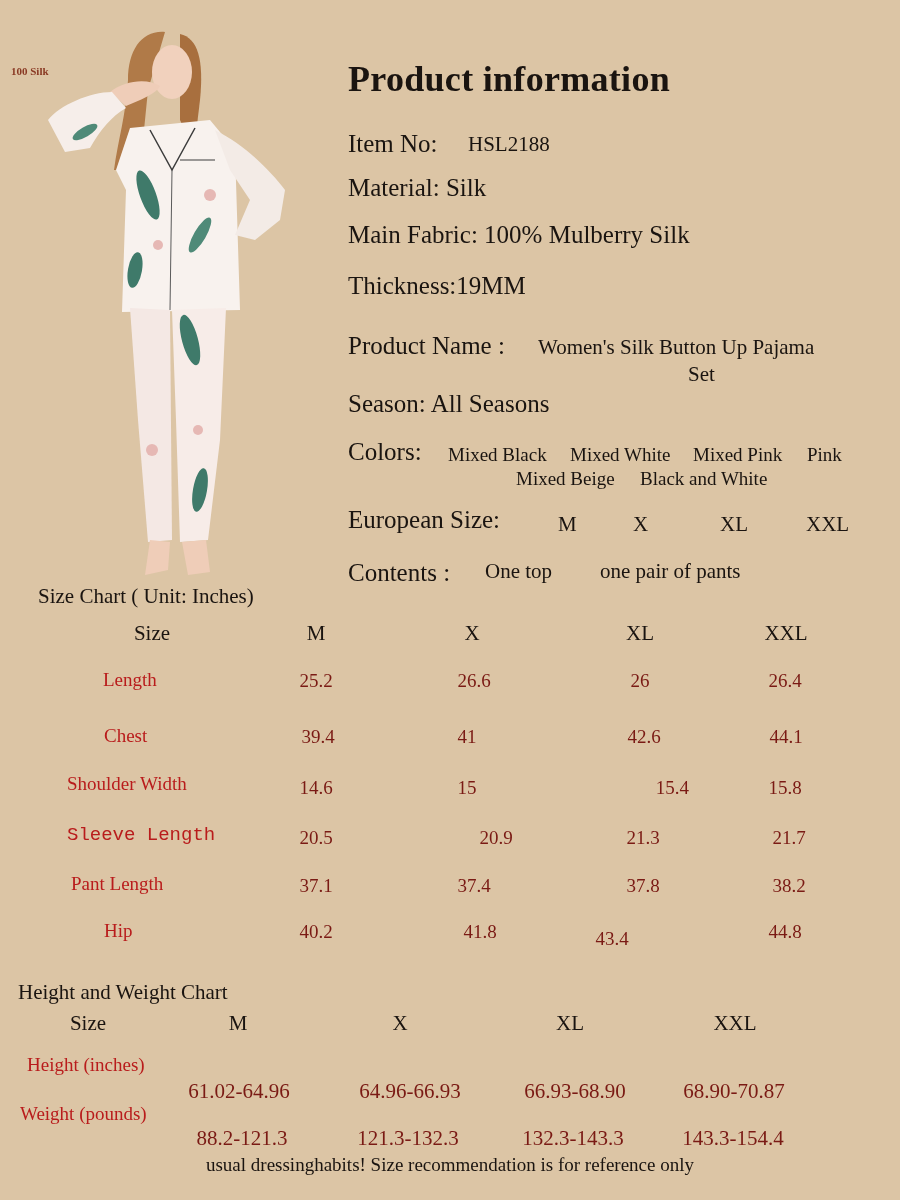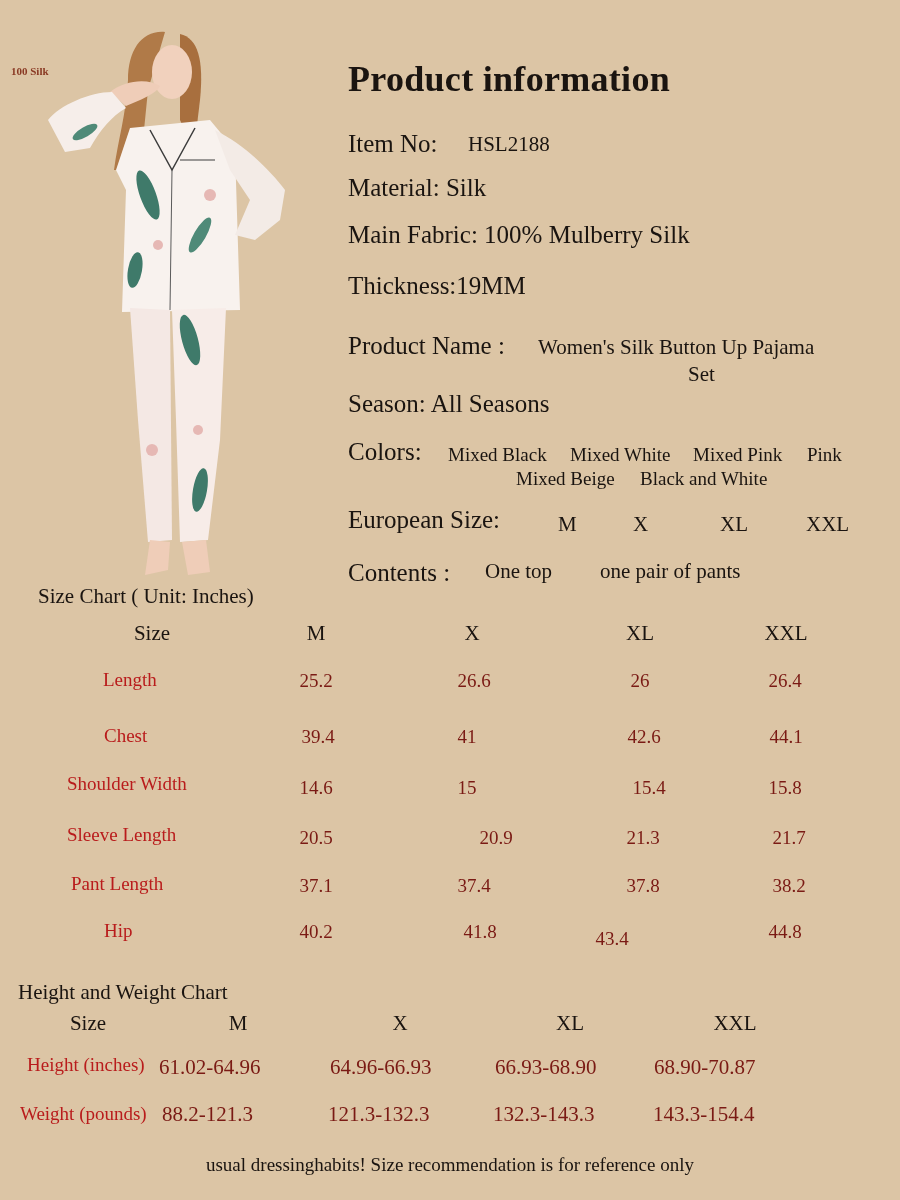--- a/index.html
+++ b/index.html
@@ -23,21 +23,21 @@
     .title { left: 348px; top: 58px; font-size: 36px; font-weight: bold; letter-spacing: 0.3px; }
     .info-label { font-size: 25px; }
     .info-small { font-size: 21px; }
     .info-xs { font-size: 19px; }
 
     
     .chart-title { font-size: 21px; }
     .hdr { font-size: 21px; color: #1a1410; }
     .rowlabel { font-size: 19px; color: #b91c1c; }
     .cell { font-size: 19px; color: #7a1a14; text-align: center; width: 80px; margin-left: -40px; }
-    .cellw { font-size: 21px; color: #7a1a14; text-align: left; width: 160px; margin-left: -80px; }
+    .cellw { font-size: 21px; color: #7a1a14; text-align: center; width: 160px; margin-left: -80px; margin-top: 24px; }
     .hdrc { text-align: center; width: 80px; margin-left: -40px; }
 
     .note { left: 0; width: 900px; text-align: center; font-size: 19px; line-height: 23px; white-space: normal; }
   </style>
 </head>
 <body>
 
 <div class="abs badge">100 Silk</div>
 
 <svg class="abs figure" viewBox="0 0 280 565">
@@ -126,24 +126,24 @@
 
 <div class="abs rowlabel" style="left:104px; top:725px;">Chest</div>
 <div class="abs cell" style="left:318px; top:726px;">39.4</div>
 <div class="abs cell" style="left:467px; top:726px;">41</div>
 <div class="abs cell" style="left:644px; top:726px;">42.6</div>
 <div class="abs cell" style="left:786px; top:726px;">44.1</div>
 
 <div class="abs rowlabel" style="left:67px; top:773px;">Shoulder Width</div>
 <div class="abs cell" style="left:316px; top:777px;">14.6</div>
 <div class="abs cell" style="left:467px; top:777px;">15</div>
-<div class="abs cell" style="left:649px; top:777px;">15.4</div>
+<div class="abs cell" style="left:649px; top:777px;text-align:right;">15.4</div>
 <div class="abs cell" style="left:785px; top:777px;">15.8</div>
 
-<div class="abs rowlabel" style="left:67px; top:824px;">Sleeve Length</div>
+<div class="abs rowlabel" style="left:67px; top:824px;font-family:Liberation Mono, monospace;">Sleeve Length</div>
 <div class="abs cell" style="left:316px; top:827px;">20.5</div>
 <div class="abs cell" style="left:496px; top:827px;">20.9</div>
 <div class="abs cell" style="left:643px; top:827px;">21.3</div>
 <div class="abs cell" style="left:789px; top:827px;">21.7</div>
 
 <div class="abs rowlabel" style="left:71px; top:873px;">Pant Length</div>
 <div class="abs cell" style="left:316px; top:875px;">37.1</div>
 <div class="abs cell" style="left:474px; top:875px;">37.4</div>
 <div class="abs cell" style="left:643px; top:875px;">37.8</div>
 <div class="abs cell" style="left:789px; top:875px;">38.2</div>

